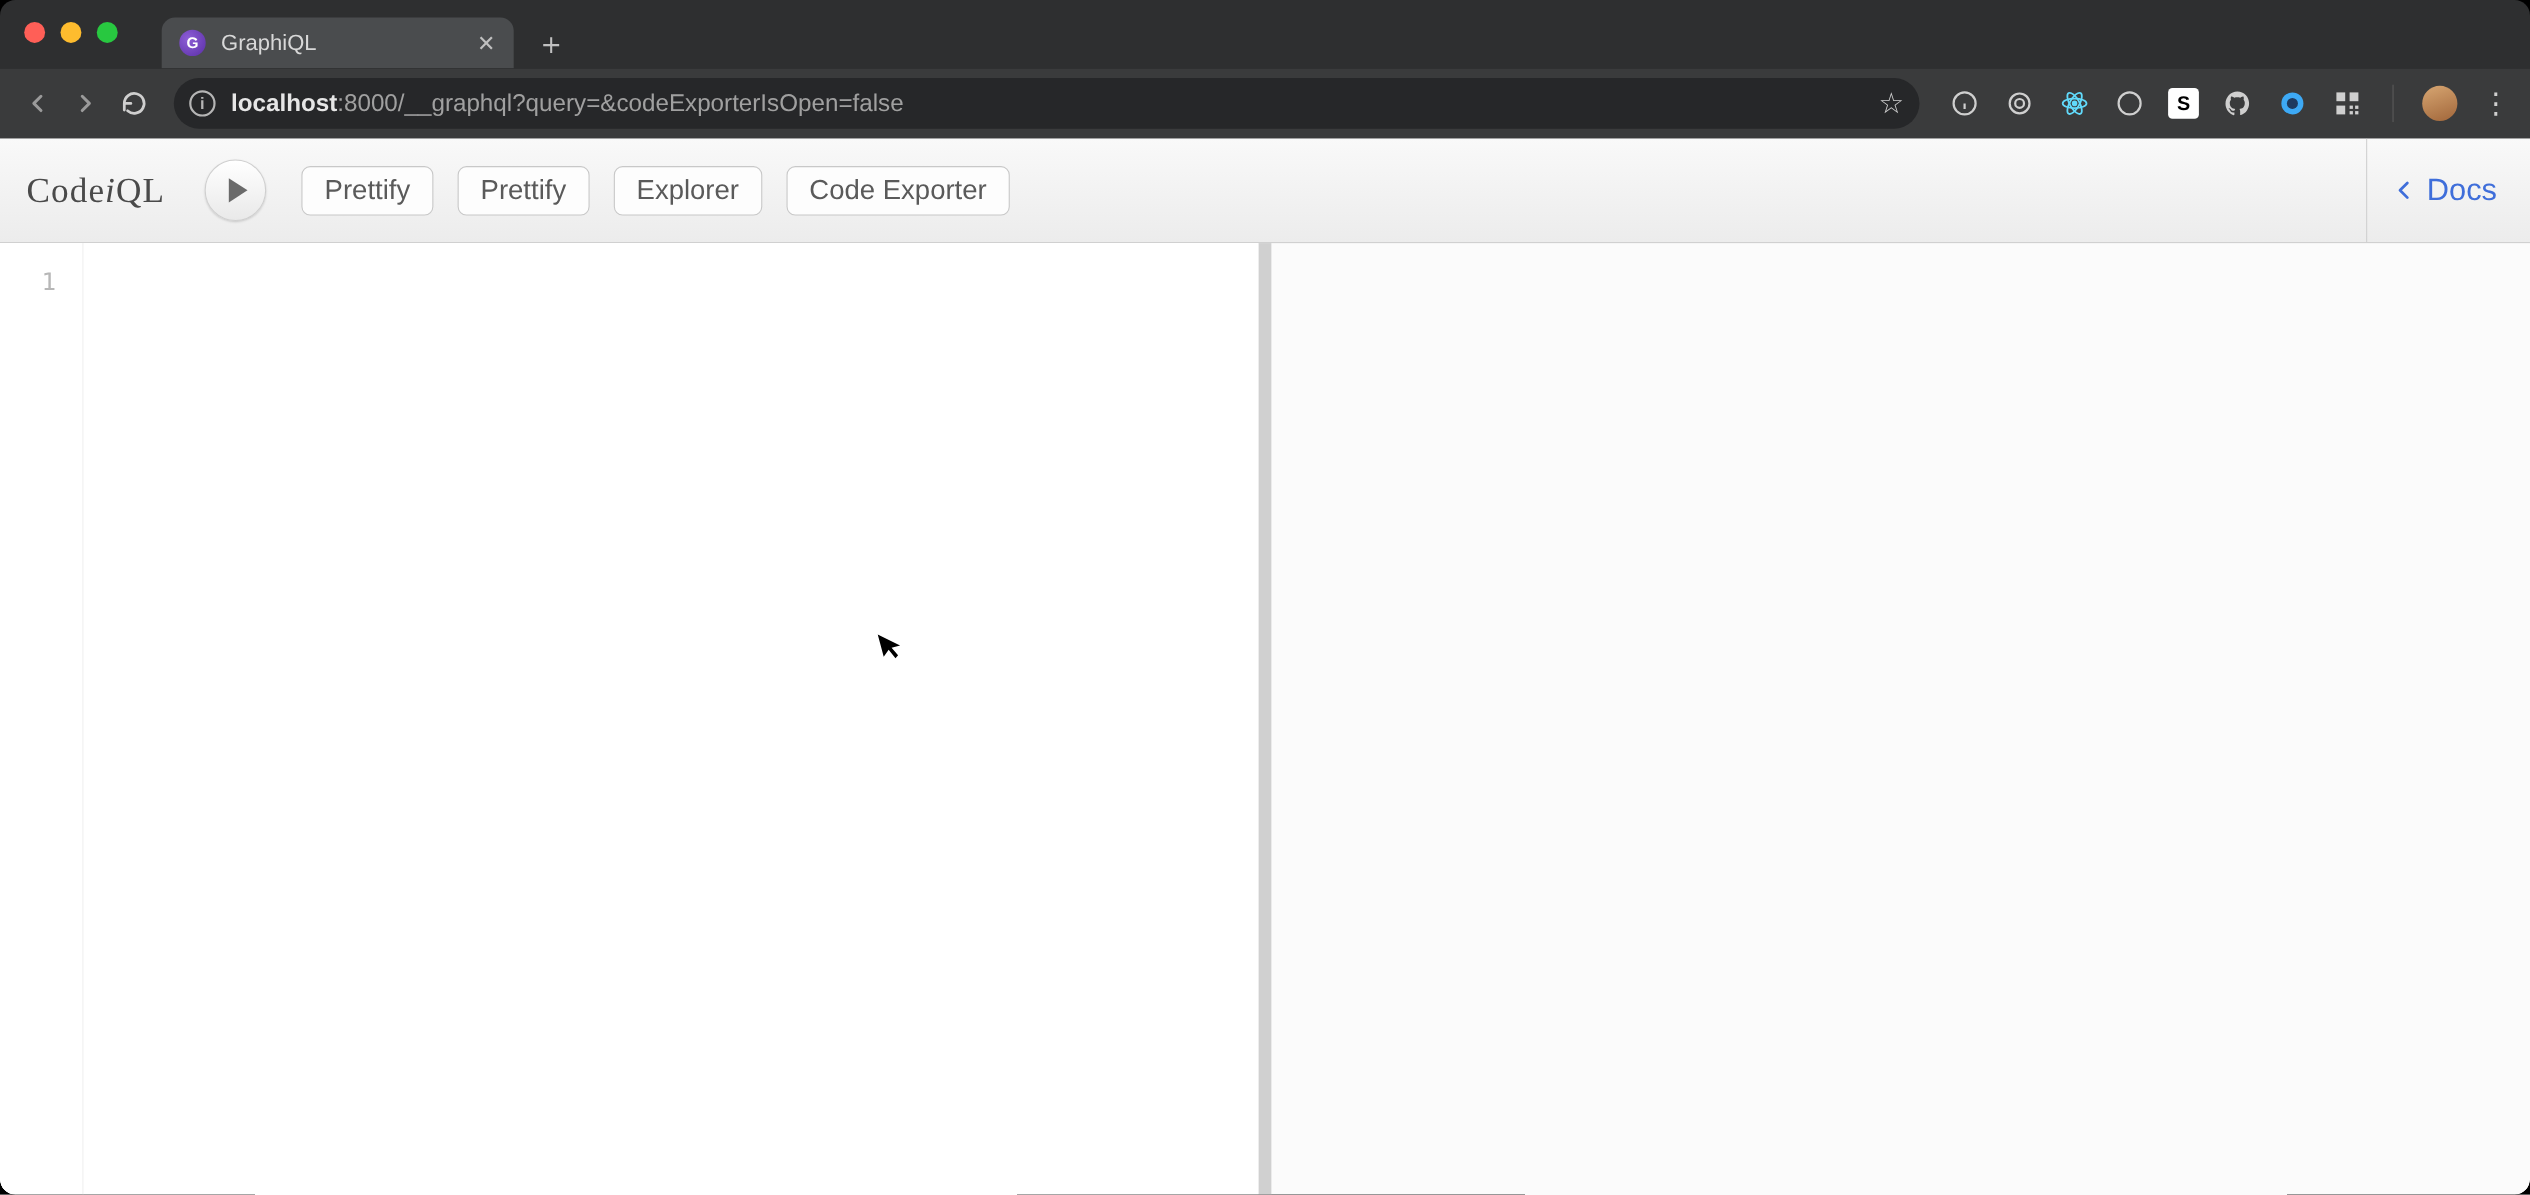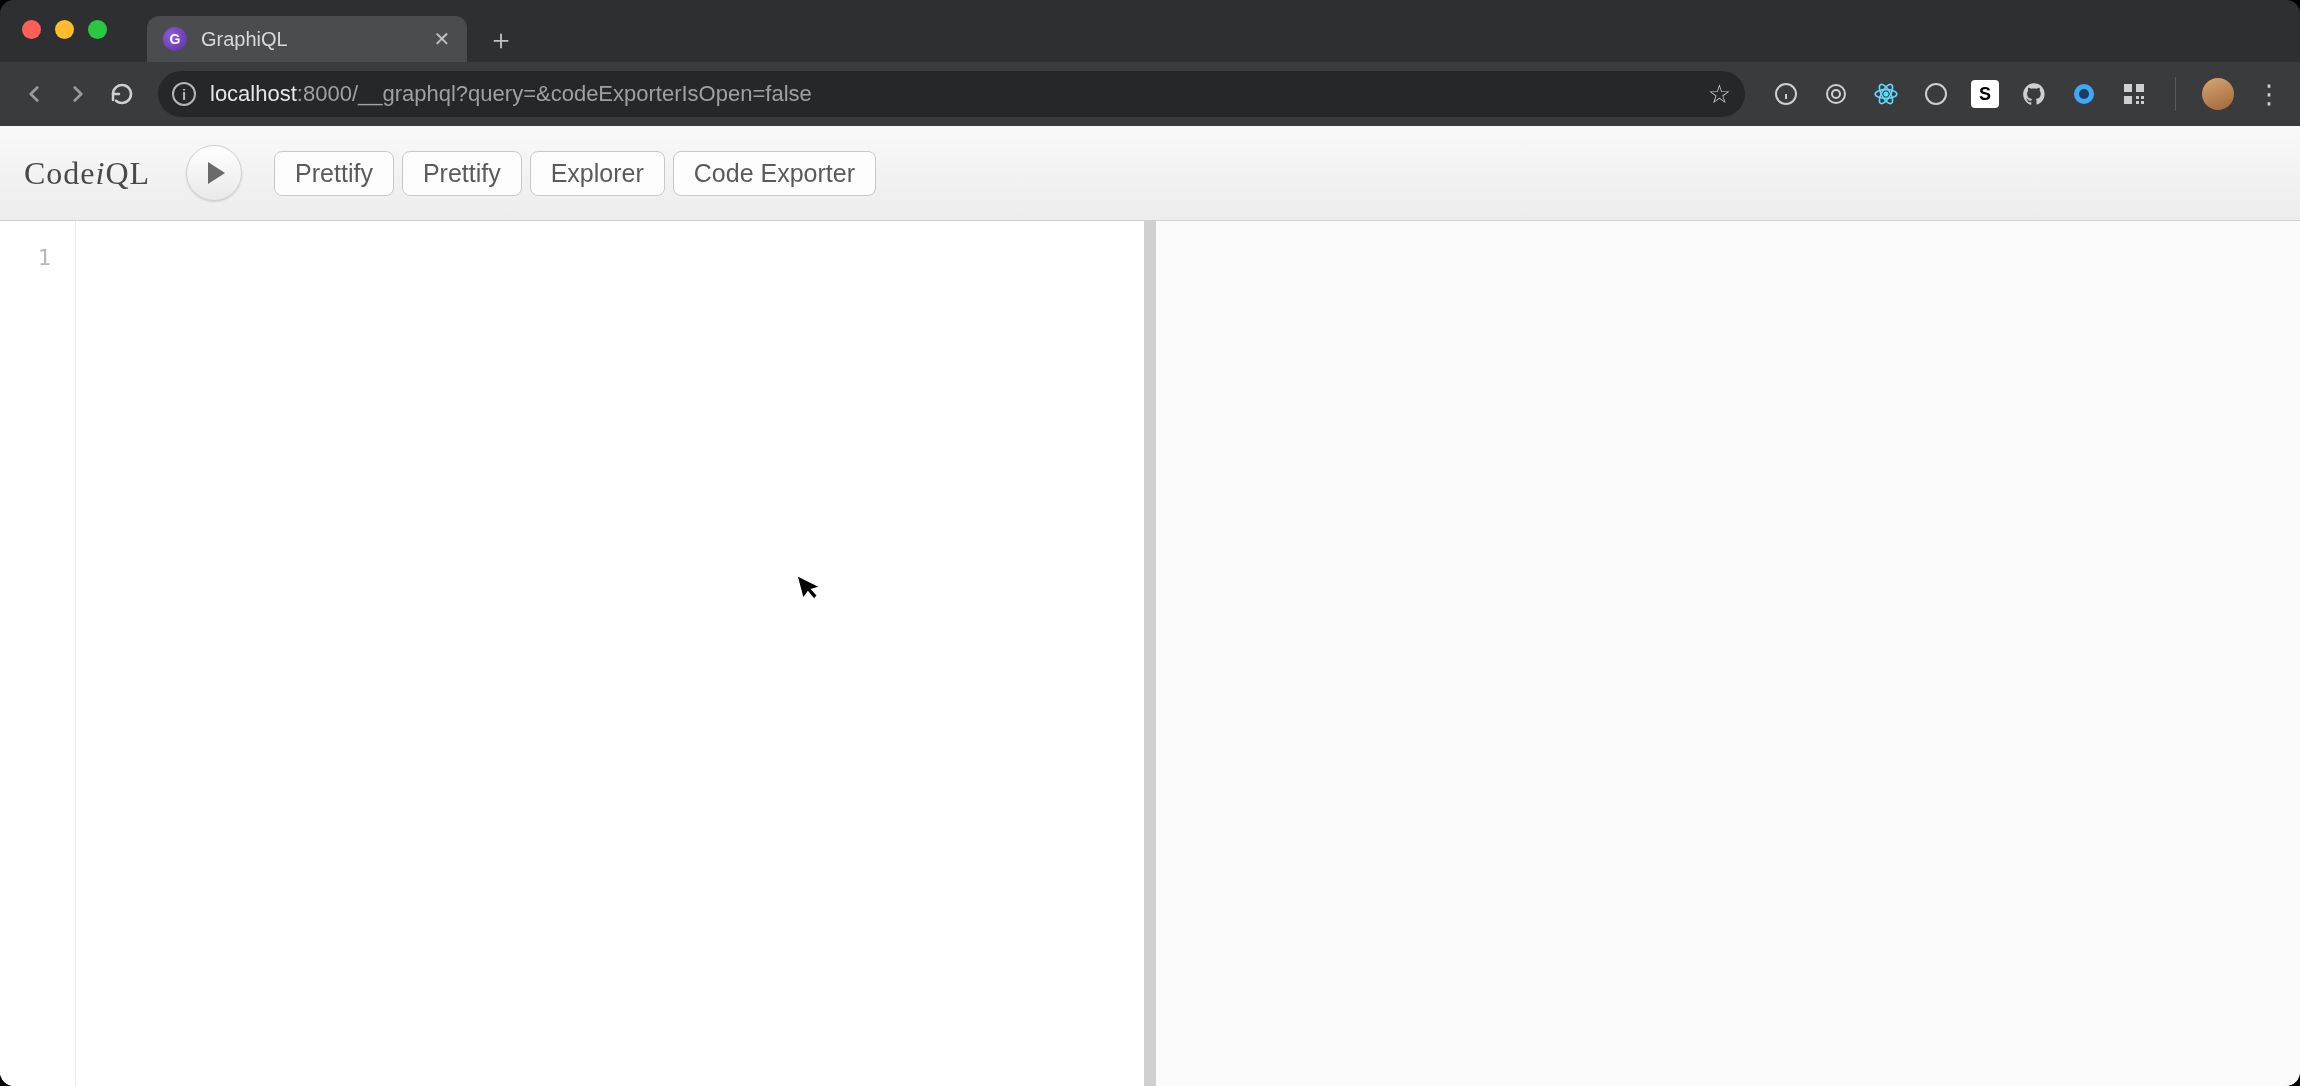--- a/index.html
+++ b/index.html
@@ -125,21 +125,21 @@
     margin: 0 10px;
     color: var(--url-fg);
     font-size: 22px;
     gap: 14px;
   }
   .urlbar .info-icon {
     width: 24px; height: 24px; border: 2px solid #b5b5b5; border-radius: 50%;
     display:flex;align-items:center;justify-content:center;
     color:#b5b5b5; font-size:15px; font-weight:700;
   }
-  .urlbar .url-host { color: var(--url-fg); }
+  .urlbar .url-host { color: var(--url-fg); font-weight: bold; }
   .urlbar .url-path { color: var(--url-dim); }
   .urlbar .spacer { flex: 1; }
   .urlbar .star { color: var(--icon); font-size: 26px; }
 
   .ext-icons {
     display: flex;
     align-items: center;
     gap: 20px;
     padding-left: 8px;
   }
@@ -202,21 +202,21 @@
   }
   .play-triangle {
     width: 0; height: 0;
     border-left: 17px solid #6a6a6a;
     border-top: 11px solid transparent;
     border-bottom: 11px solid transparent;
     margin-left: 4px;
   }
 
   .toolbar-buttons {
-    display: flex; gap: 8px; margin-left: 10px; align-items: center;
+    display: flex; gap: 22px; margin-left: 10px; align-items: center;
   }
   .t-btn {
     background: var(--button-bg);
     border: 1px solid var(--button-border);
     border-radius: 8px;
     color: var(--button-fg);
     font-size: 25px;
     padding: 7px 20px;
     font-family: inherit;
   }
@@ -418,20 +418,28 @@
       <div class="play-triangle"></div>
     </div>
 
     <div class="toolbar-buttons">
       <button class="t-btn">Prettify</button>
       <button class="t-btn">Prettify</button>
       <button class="t-btn">Explorer</button>
       <button class="t-btn">Code Exporter</button>
     </div>
 
+    <div class="docs-wrap">
+      <span class="chev">
+        <svg width="20" height="30" viewBox="0 0 24 24" fill="none" stroke="#3f6eda" stroke-width="3" stroke-linecap="round" stroke-linejoin="round">
+            <polyline points="15 4 7 12 15 20"></polyline>
+          </svg>
+      </span>
+      <span>Docs</span>
+    </div>
   </div>
 
   <div class="panes">
 
     <div class="left-pane">
       <div class="editor">
         <div class="gutter">
           <div class="ln">1</div>
         </div>
         <div class="code">

